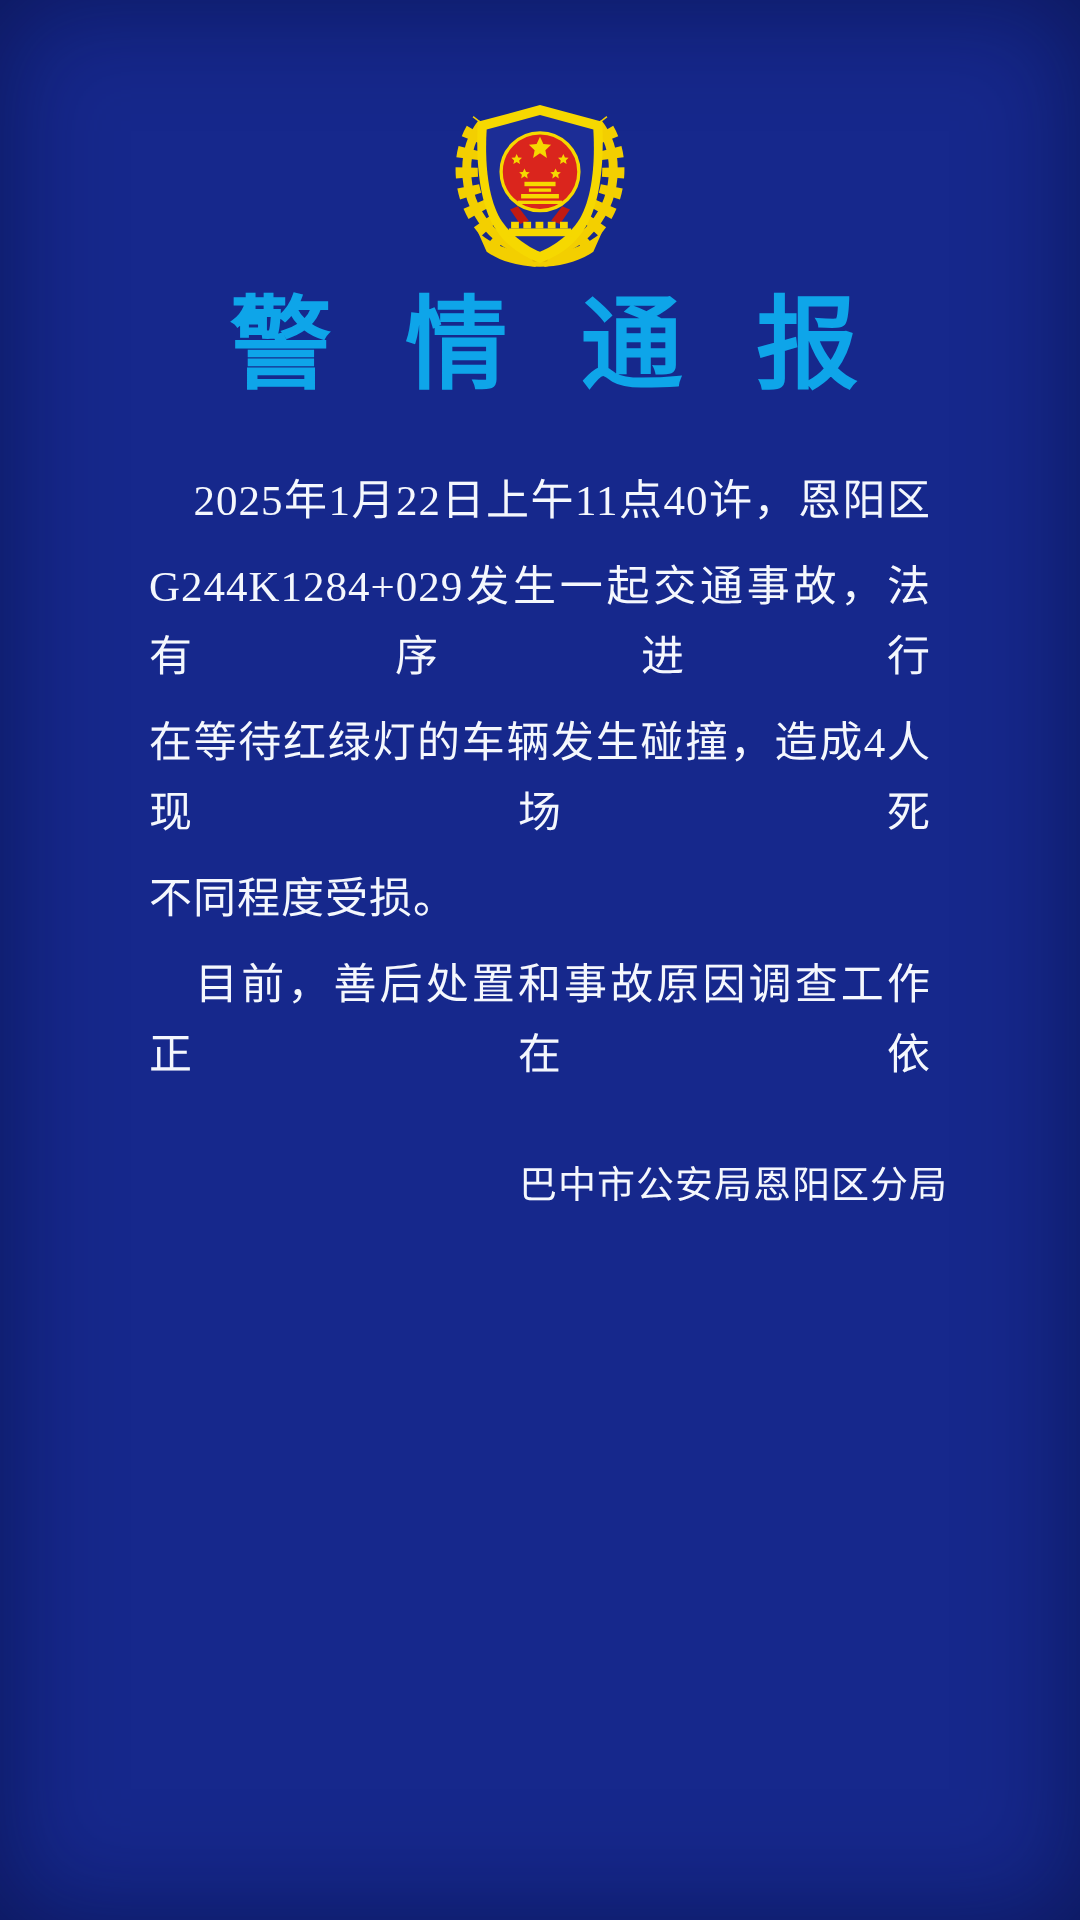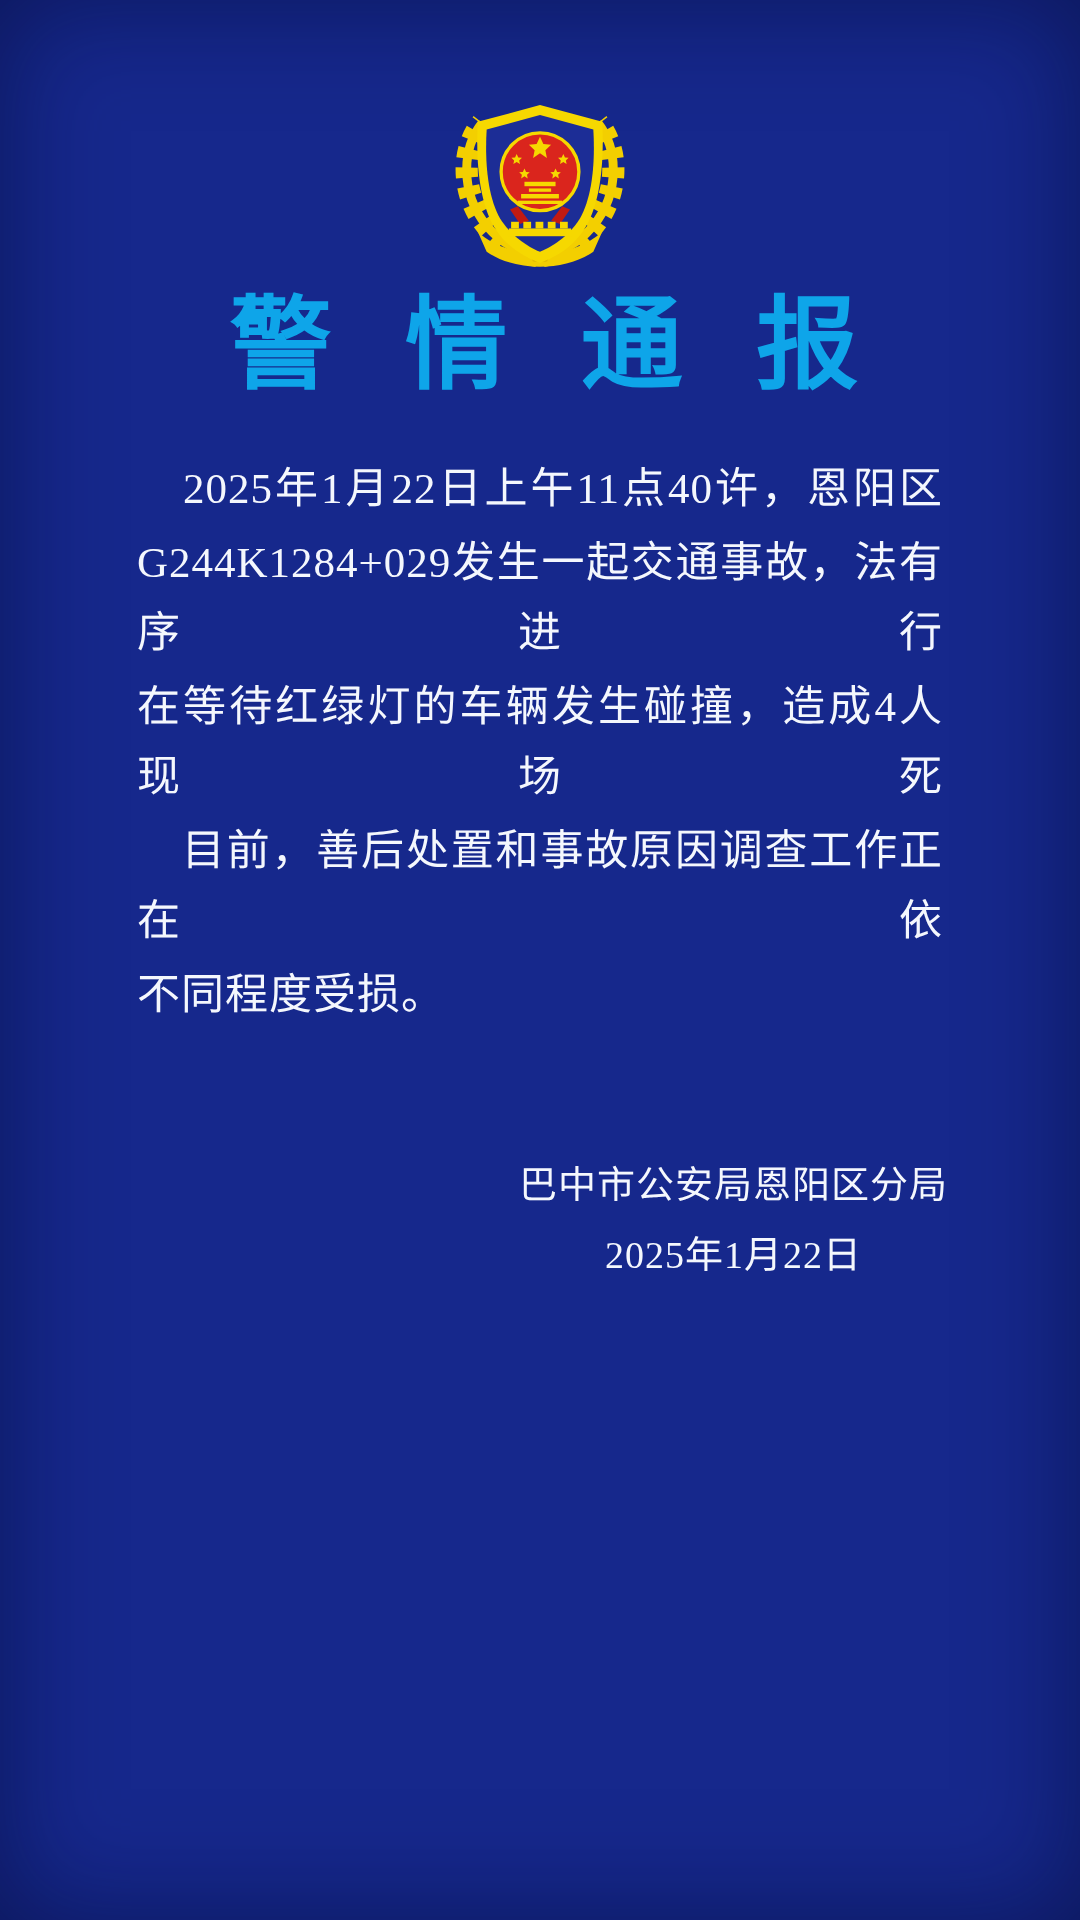--- a/index.html
+++ b/index.html
@@ -40,34 +40,34 @@
   .notice-body {
     position: absolute;
     top: 450px;
     left: 133px;
     width: 814px;
     font-size: 43px;
     line-height: 70px;
     letter-spacing: 1px;
   }
   .notice-line {
-    margin: 4px;
+    margin: 16px;
     text-align: justify;
     text-justify: inter-character;
     white-space: nowrap;
   }
   .notice-line.fill {
     white-space: normal;
     text-align-last: justify;
   }
   .signature {
     position: absolute;
     top: 1160px;
     right: 132px;
-    text-align: center;
+    text-align: left;
     font-size: 38px;
     line-height: 50px;
   }
   .signature .agency { white-space: nowrap; letter-spacing: 1px; }
   .signature .date { margin-top: 20px; letter-spacing: 1px; }
 </style>
 </head>
 <body>
 
 <div class="page">
@@ -118,22 +118,21 @@
       </g>
     </svg>
   </div>
 
   <h1 class="title">警情通报</h1>
 
   <div class="notice-body">
     <p class="notice-line fill">　2025年1月22日上午11点40许，恩阳区</p>
     <p class="notice-line fill">G244K1284+029发生一起交通事故，法有序进行</p>
     <p class="notice-line fill">在等待红绿灯的车辆发生碰撞，造成4人现场死</p>
+    <p class="notice-line">不同程度受损。</p>
     <p class="notice-line fill">　目前，善后处置和事故原因调查工作正在依</p>
-    <p class="notice-line">不同程度受损。</p>
   </div>
 
   <div class="signature">
     <div class="agency">巴中市公安局恩阳区分局</div>
-    <div class="date">2025年1月22日</div>
   </div>
 
 </div>
 
 </body></html>

